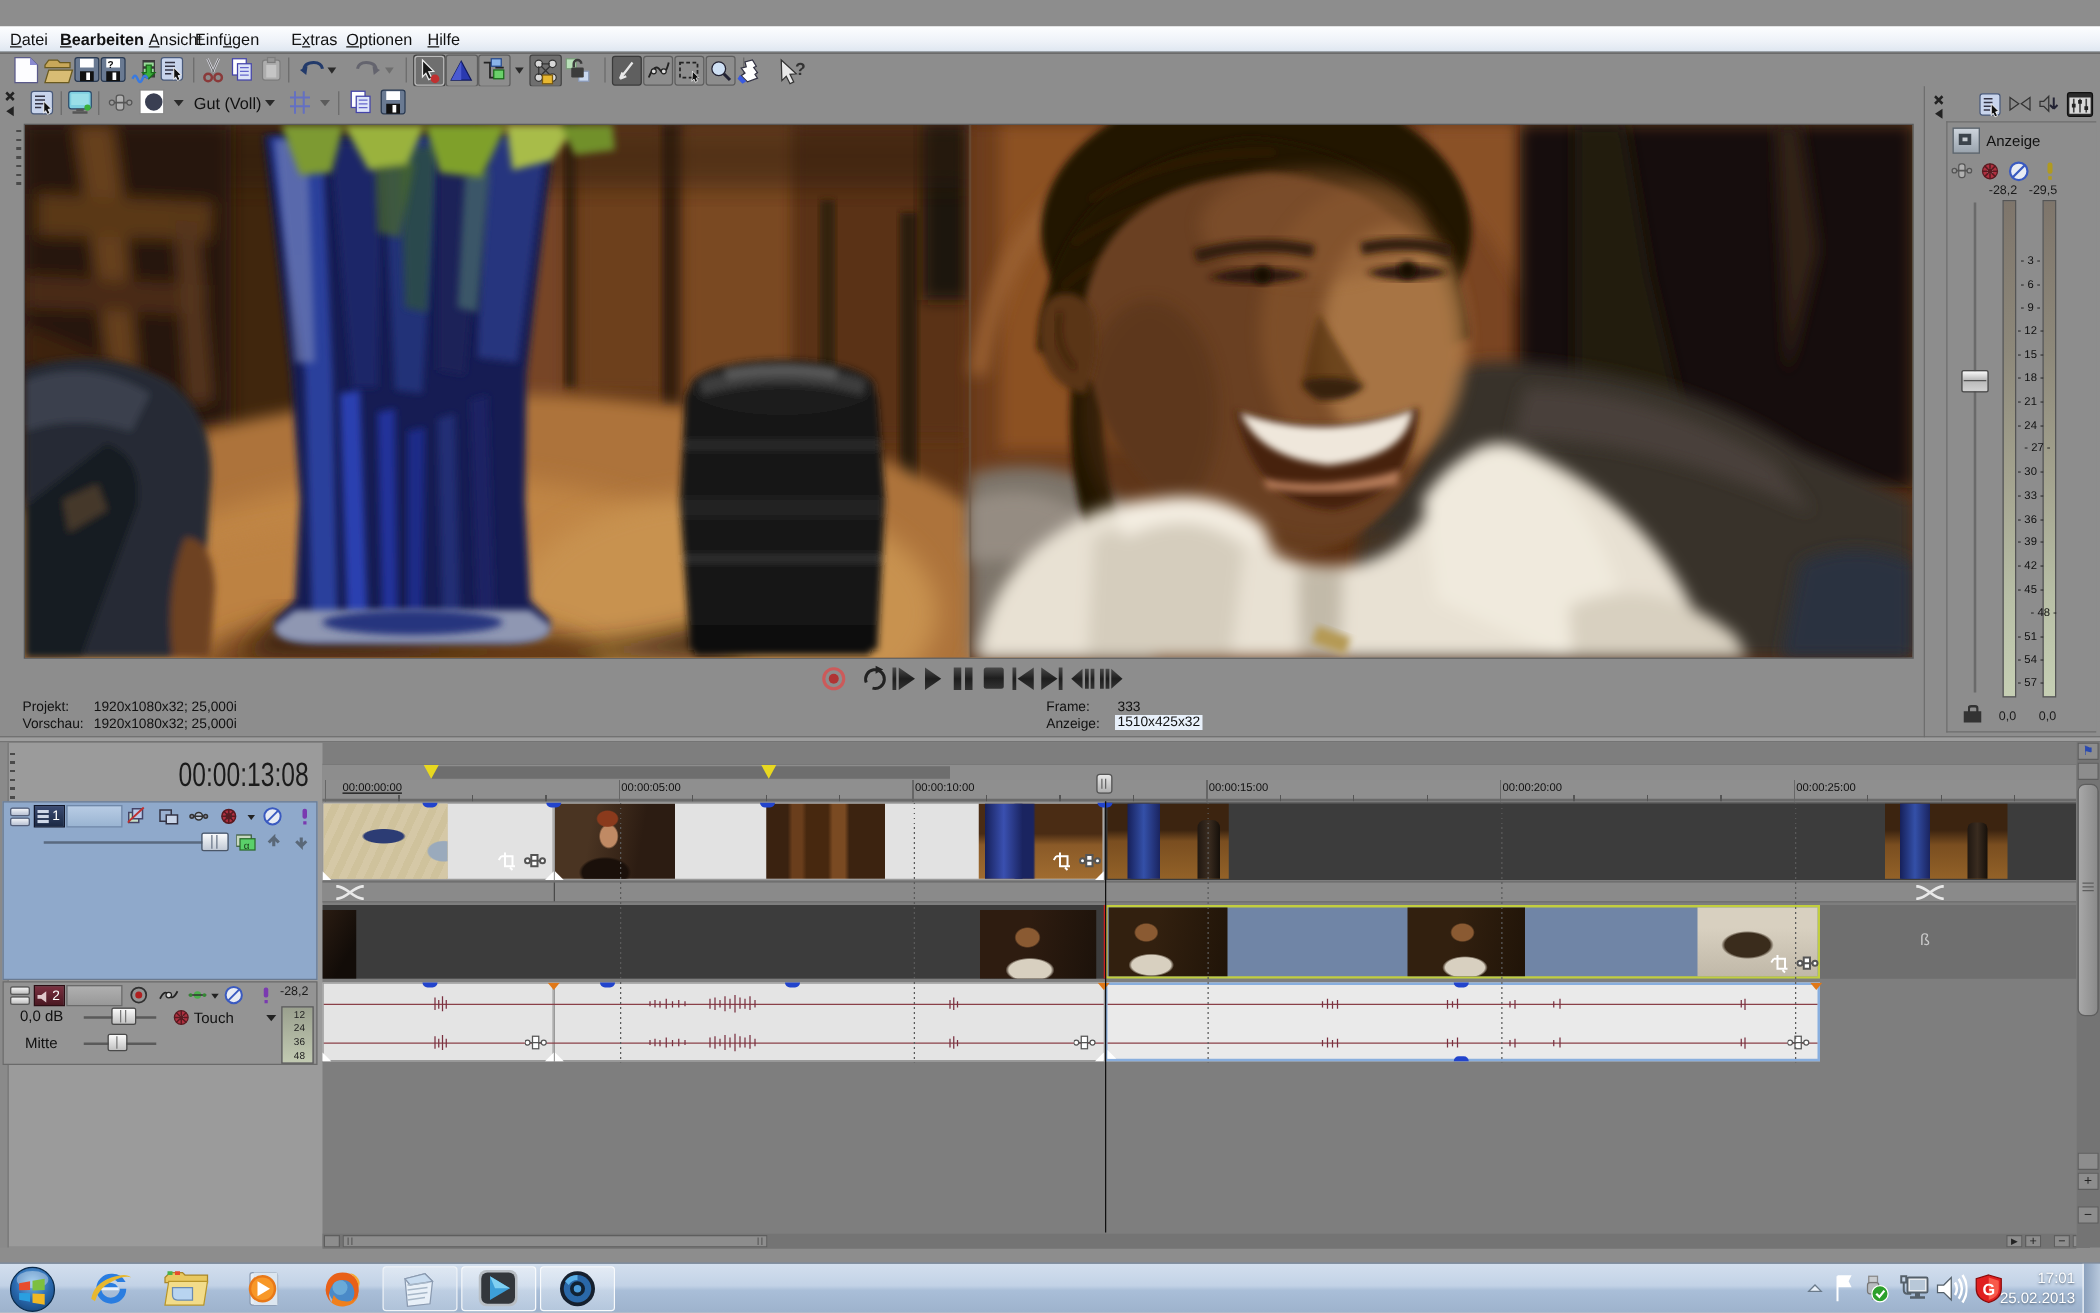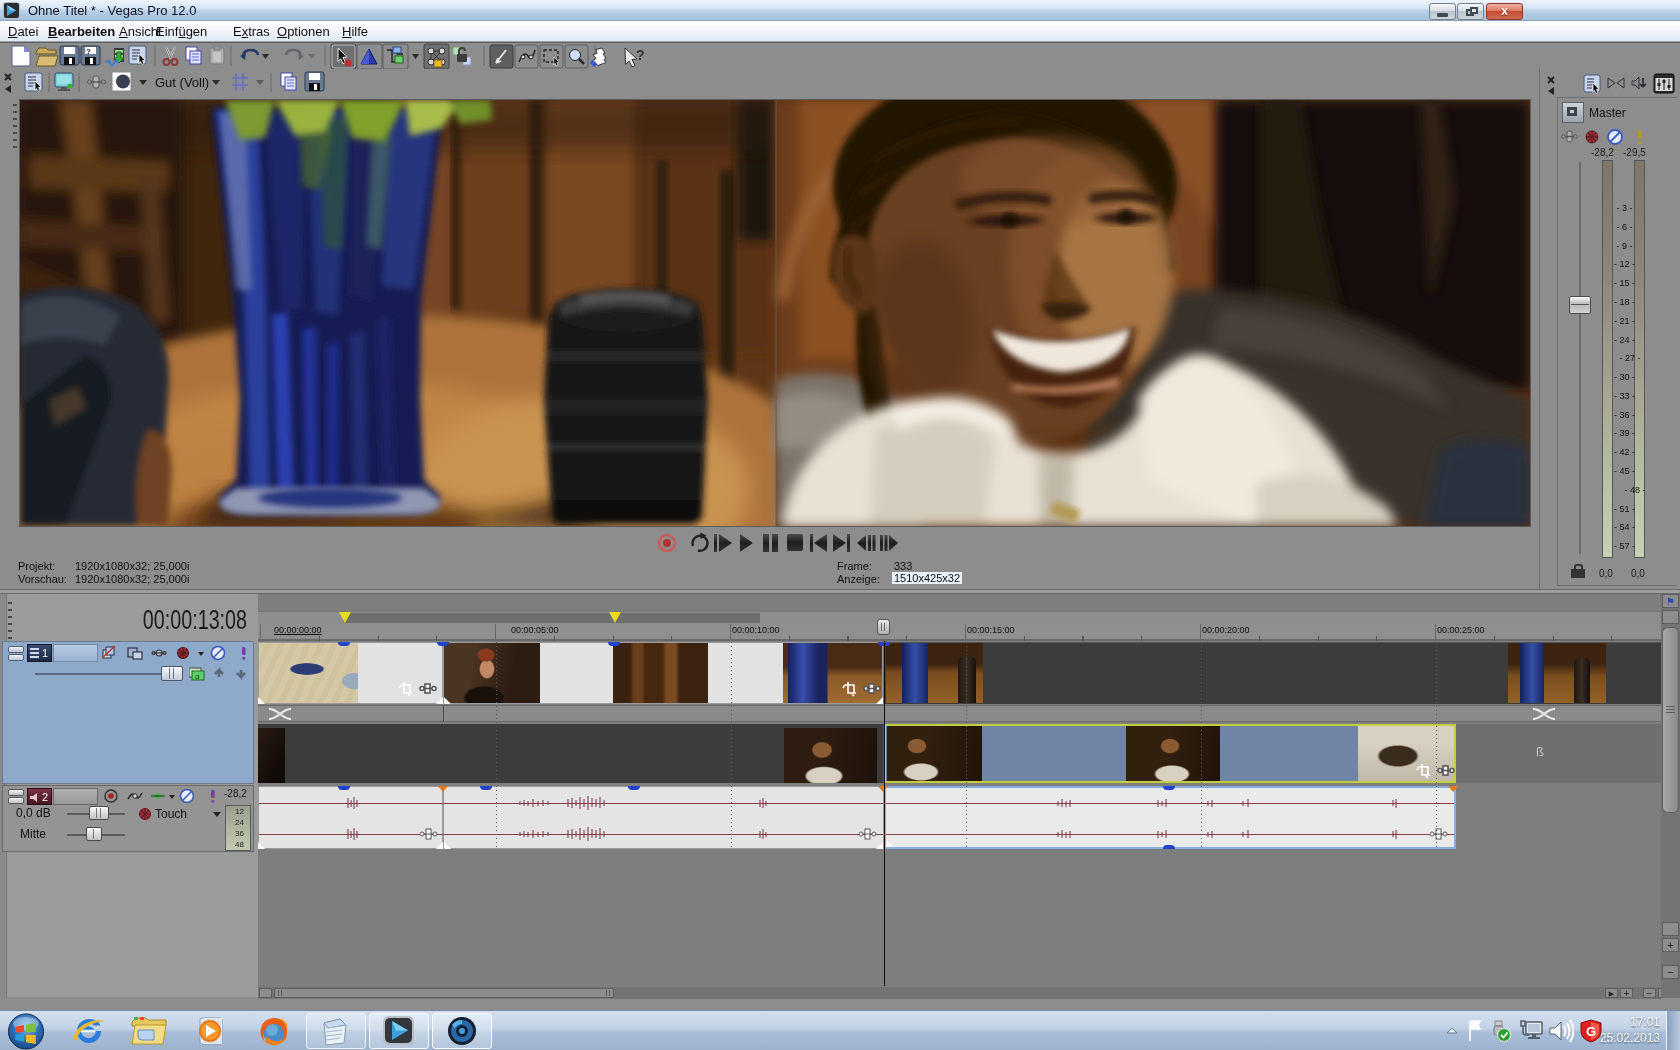--- a/index.html
+++ b/index.html
@@ -4,38 +4,20 @@
 <style>
   * { margin:0; padding:0; box-sizing:border-box; }
   html,body { width:1680px; height:1050px; overflow:hidden; font-family:"Liberation Sans", sans-serif; }
   #root { position:absolute; top:0; left:0; width:1680px; height:1050px; background:#8d8d8d; }
   .abs { position:absolute; }
 </style>
 </head>
 <body>
 <div id="root">
 
-  <div class="abs" style="left:0;top:0;width:1680px;height:21px;background:linear-gradient(#eef5fc 0%,#d5e5f4 40%,#b7cfe7 55%,#a6c1dc 100%);border-bottom:1px solid #8ba2b9;">
-    <svg class="abs" style="left:3px;top:2px;" width="17" height="17" viewBox="0 0 17 17">
-      <rect x="0" y="0" width="17" height="17" rx="3" fill="#b8bec4"></rect>
-      <rect x="1" y="1" width="15" height="15" rx="2" fill="#2a2e33"></rect>
-      <path d="M4 3 L13 8.5 L4 14 Z" fill="#3d9fd8"></path>
-      <path d="M4 3 L13 8.5 L7 8.5 Z" fill="#7fd0f2"></path>
-    </svg>
-    <div class="abs" style="left:28px;top:3px;font-size:13px;color:#11121f;">Ohne Titel * - Vegas Pro 12.0</div>
-
-    <div class="abs" style="left:1429px;top:3px;width:27px;height:17px;background:linear-gradient(#f5f8fa,#d6dde2 45%,#bac4cc 50%,#cdd6dc);border:1px solid #77808a;border-radius:3px;">
-      <div class="abs" style="left:7px;top:9px;width:11px;height:4px;background:#3f4850;border-radius:1px;"></div>
-    </div>
-    <div class="abs" style="left:1457px;top:3px;width:27px;height:17px;background:linear-gradient(#f5f8fa,#d6dde2 45%,#bac4cc 50%,#cdd6dc);border:1px solid #77808a;border-radius:3px;">
-      <div class="abs" style="left:8px;top:5px;width:8px;height:7px;border:2px solid #3f4850;"></div>
-      <div class="abs" style="left:12px;top:3px;width:8px;height:7px;border:2px solid #3f4850;background:#dfe5e9;"></div>
-    </div>
-    <div class="abs" style="left:1486px;top:3px;width:37px;height:17px;background:linear-gradient(#f0b0a0 0%,#dd7a64 45%,#c24c36 50%,#cf6c52 100%);border:1px solid #8a3a2a;border-radius:3px;color:#fff;font-weight:bold;font-size:12px;text-align:center;line-height:15px;text-shadow:0 1px 1px #7a2a1a;">x</div>
-  </div>
 
   <div class="abs" style="left:0;top:21px;width:1680px;height:21px;background:linear-gradient(#fdfeff,#eef2f8 60%,#dfe7f1);border-bottom:1px solid #9aa2ab;font-size:13px;color:#111;">
     <span class="abs" style="left:8px;top:3px;"><u>D</u>atei</span>
     <span class="abs" style="left:48px;top:3px;font-weight:bold;"><u>B</u>earbeiten</span>
     <span class="abs" style="left:119px;top:3px;"><u>A</u>nsicht</span>
     <span class="abs" style="left:156px;top:3px;">Einf<u>ü</u>gen</span>
     <span class="abs" style="left:233px;top:3px;">E<u>x</u>tras</span>
     <span class="abs" style="left:277px;top:3px;"><u>O</u>ptionen</span>
     <span class="abs" style="left:342px;top:3px;"><u>H</u>ilfe</span>
   </div>
@@ -502,21 +484,21 @@
           <rect x="3.5" y="9" width="3" height="3" fill="#222"></rect>
           <rect x="8.5" y="6" width="3" height="3" fill="#222"></rect>
           <rect x="13.5" y="11" width="3" height="3" fill="#222"></rect>
         </g>
     </svg>
 
     <div class="abs" style="left:17px;top:28px;width:120px;height:489px;border:1px solid #6e6e6e;border-right:none;background:#8d8d8d;">
       <div class="abs" style="left:4px;top:4px;width:22px;height:21px;background:linear-gradient(#cdd4dc,#9aa4ae);border:1px solid #5a646e;">
           <div class="abs" style="left:4px;top:4px;width:10px;height:9px;border:3px solid #3c444c;background:#c8cdd2;"></div>
         </div>
-      <div class="abs" style="left:31px;top:8px;font-size:12px;color:#111;">Master</div>
+      <div class="abs" style="left:31px;top:8px;font-size:12px;color:#111;">Anzeige</div>
 
       <svg class="abs" style="left:2px;top:30px;" width="110" height="18" viewBox="0 0 110 18">
         <g transform="translate(2,2)">
             <rect x="5" y="1" width="5" height="11" rx="2" fill="#b0b0b0" stroke="#555"></rect>
             <line x1="0" y1="6.5" x2="15" y2="6.5" stroke="#555" stroke-width="1.3"></line>
             <circle cx="1.5" cy="6.5" r="1.8" fill="#999" stroke="#555"></circle>
             <circle cx="13.5" cy="6.5" r="1.8" fill="#999" stroke="#555"></circle>
           </g>
         <g transform="translate(24,1)">
             <circle cx="8" cy="8" r="6" fill="#b03040" stroke="#5a1a20"></circle>
@@ -688,21 +670,21 @@
     <div class="abs" style="left:258px;top:17px;width:1403px;height:13px;background:#8d8d8d;border-top:1px solid #787878;">
       <div class="abs" style="left:87px;top:1px;width:415px;height:10px;background:#6e6e6e;"></div>
       <div class="abs" style="left:81px;top:0px;width:0;height:0;border-left:6px solid transparent;border-right:6px solid transparent;border-bottom:11px solid #e8d820;transform:rotate(180deg);"></div>
       <div class="abs" style="left:351px;top:0px;width:0;height:0;border-left:6px solid transparent;border-right:6px solid transparent;border-bottom:11px solid #e8d820;transform:rotate(180deg);"></div>
     </div>
 
     <div class="abs" style="left:258px;top:30px;width:1403px;height:17px;background:#8f8f8f;border-bottom:2px solid #6a6a6a;font-size:9px;color:#111;">
       <div class="abs" style="left:2px;top:12px;width:1398px;height:5px;background:repeating-linear-gradient(90deg,#555 0 1px,transparent 1px 58.75px);"></div>
       <div class="abs" style="left:2px;top:0px;width:1398px;height:17px;background:repeating-linear-gradient(90deg,#666 0 1px,transparent 1px 235px);"></div>
       <span class="abs" style="left:16px;top:1px;text-decoration:underline;">00:00:00:00</span>
-      <span class="abs" style="left:253px;top:1px;">00:00:05:00</span>
+      <span class="abs" style="left:239px;top:1px;">00:00:05:00</span>
       <span class="abs" style="left:474px;top:1px;">00:00:10:00</span>
       <span class="abs" style="left:709px;top:1px;">00:00:15:00</span>
       <span class="abs" style="left:944px;top:1px;">00:00:20:00</span>
       <span class="abs" style="left:1179px;top:1px;">00:00:25:00</span>
     </div>
 
     <div id="track1row" class="abs" style="left:258px;top:48px;width:1403px;height:62px;background:#6f6f6f;overflow:hidden;">
 
       <div class="abs" style="left:0;top:0;width:185px;height:62px;background:#e2e2e2;border:1px solid #9a9a9a;"></div>
 

